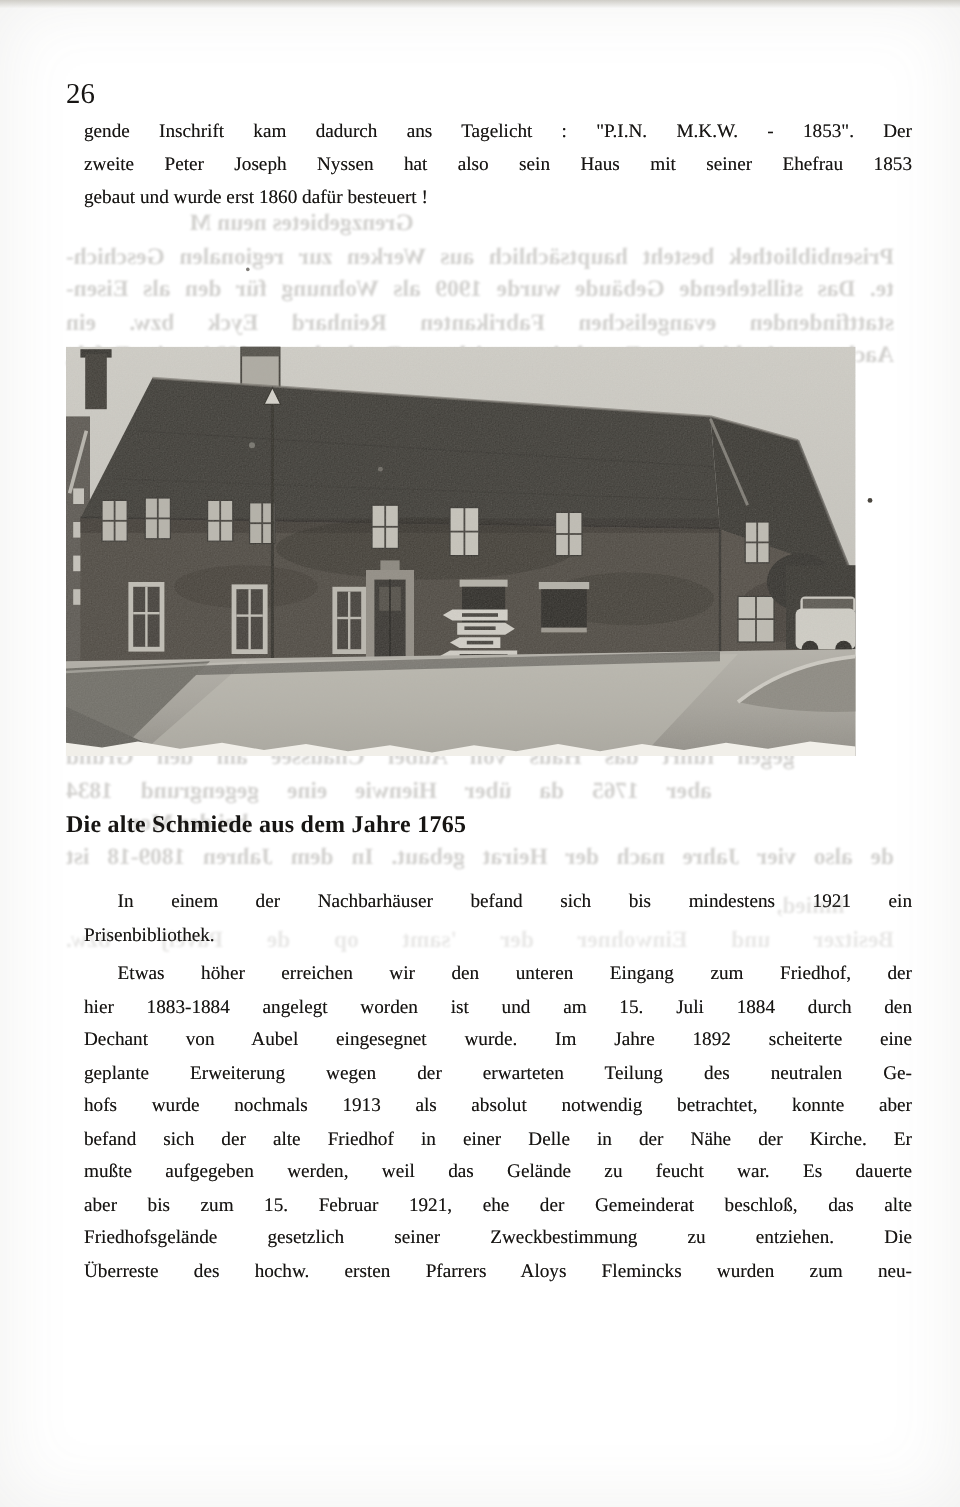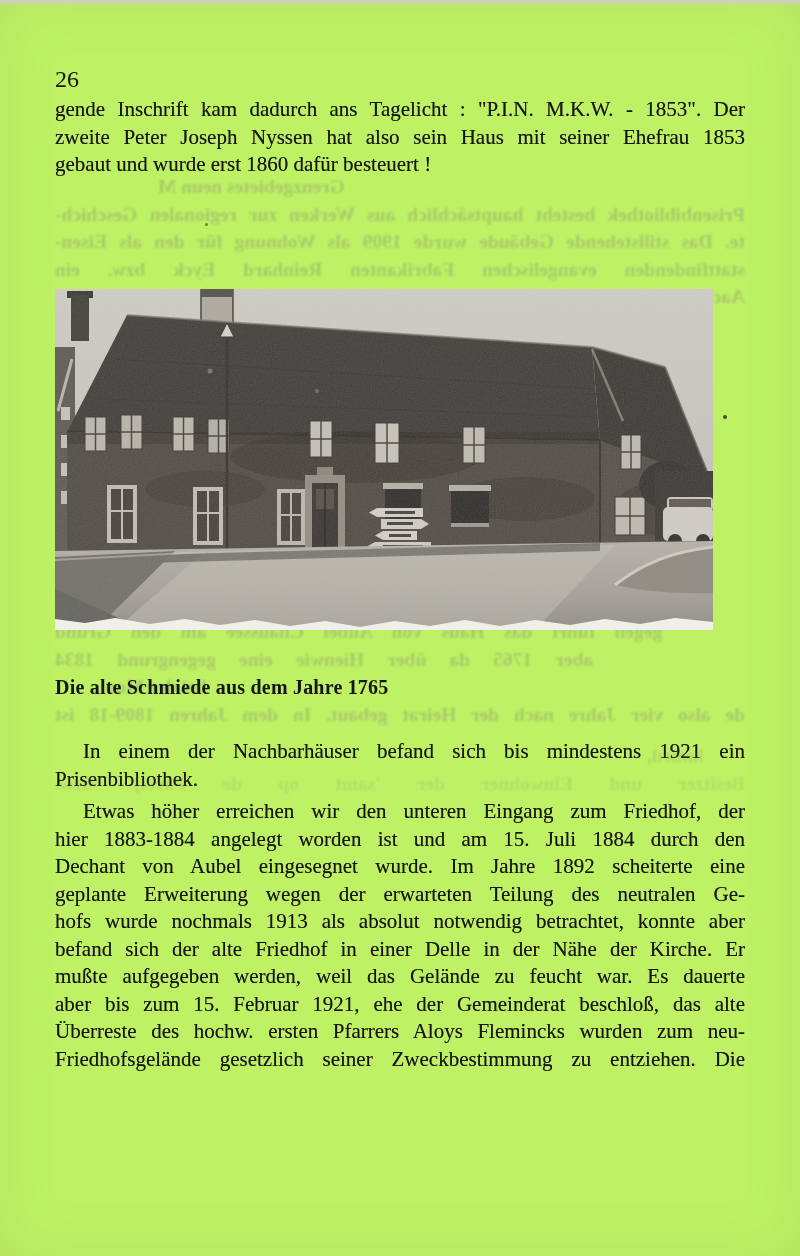--- a/index.html
+++ b/index.html
@@ -1,28 +1,28 @@
 <!DOCTYPE html>
 <html><head>
 <meta charset="utf-8">
 <style>
   html,body { margin:0; padding:0; background:#dddbd5; }
   .page {
     position:relative; width:800px; height:1256px; margin:0 auto;
-    background:#bef264;
+    background:#ffffff;
     font-family:"Liberation Serif","DejaVu Serif",serif;
     color:#171513; overflow:hidden;
     box-shadow: inset 0 0 60px rgba(110,105,95,0.10);
   }
   .page::before{
     content:""; position:absolute; top:0; left:0; right:0; height:7px;
     background:linear-gradient(#cfcdc7, rgba(207,205,199,0)); pointer-events:none;
   }
   .pagenum { position:absolute; left:55px; top:66px; font-size:24px; }
-  .para { position:absolute; left:55px; width:690px; font-size:21px; line-height:27.5px; }
+  .para { position:absolute; left:70px; width:690px; font-size:16px; line-height:27.5px; }
   .para .line { white-space:nowrap; text-align:justify; text-align-last:justify; text-shadow:0 0 0.4px rgba(23,21,19,0.55); }
   .para .line.endline { text-align-last:left; }
   .para .line.indent { text-indent:28px; }
   .p-top { top:96px; }
   .p-kloster { top:738px; }
   .p-friedhof { top:798px; }
   .caption {
     position:absolute; left:55px; width:690px; top:676px; text-align:left;
     font-weight:bold; font-size:20px; letter-spacing:0.2px; z-index:4;
   }
@@ -270,19 +270,19 @@
     </div>
   <div class="para p-friedhof">
       <div class="line indent">Etwas höher erreichen wir den unteren Eingang zum Friedhof, der</div>
       <div class="line">hier 1883-1884 angelegt worden ist und am 15. Juli 1884 durch den</div>
       <div class="line">Dechant von Aubel eingesegnet wurde. Im Jahre 1892 scheiterte eine</div>
       <div class="line">geplante Erweiterung wegen der erwarteten Teilung des neutralen Ge-</div>
       <div class="line">hofs wurde nochmals 1913 als absolut notwendig betrachtet, konnte aber</div>
       <div class="line">befand sich der alte Friedhof in einer Delle in der Nähe der Kirche. Er</div>
       <div class="line">mußte aufgegeben  werden, weil das Gelände zu feucht war. Es dauerte</div>
       <div class="line">aber bis zum 15. Februar 1921, ehe der Gemeinderat beschloß, das alte</div>
+      <div class="line">Friedhofsgelände gesetzlich seiner Zweckbestimmung zu entziehen. Die</div>
       <div class="line">Überreste des hochw. ersten Pfarrers Aloys Flemincks wurden zum neu-</div>
-      <div class="line">Friedhofsgelände gesetzlich seiner Zweckbestimmung zu entziehen. Die</div>
     </div>
 
   <div class="speck s1"></div>
   <div class="speck s2"></div>
 </div>
 
 </body></html>

